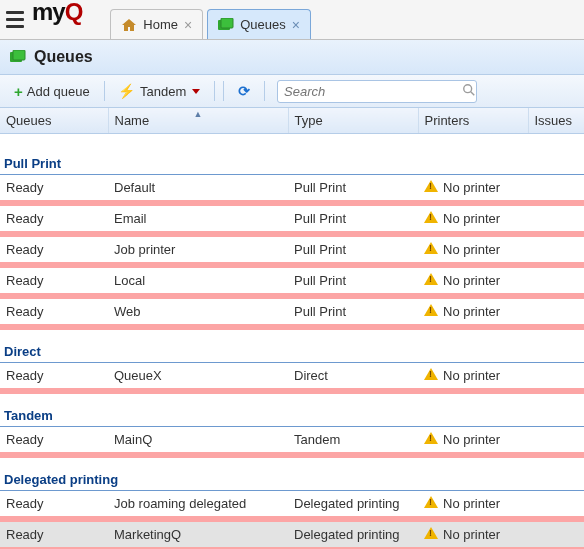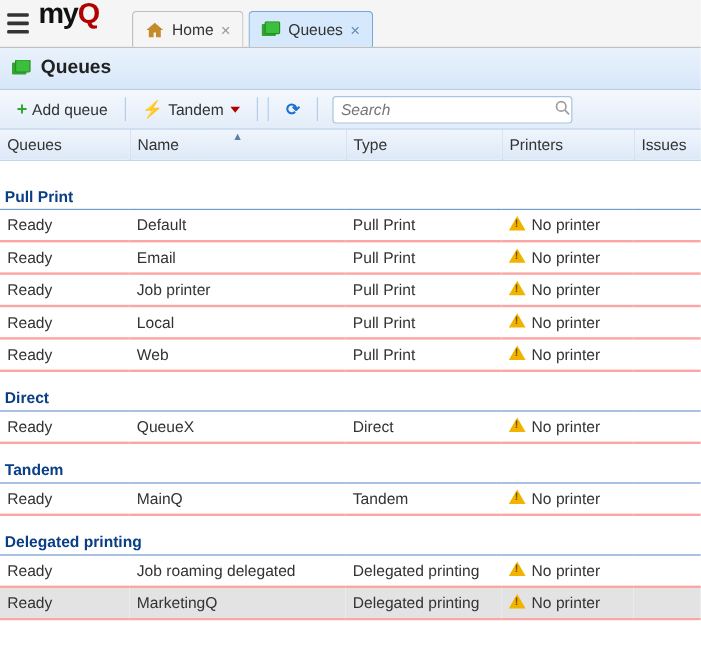--- a/index.html
+++ b/index.html
@@ -39,21 +39,21 @@
   thead th { text-align: left; font-weight: normal; font-size: 13px; background: linear-gradient(#f0f5fc,#dde9f8); border-bottom: 1px solid #b5cde8; border-right: 1px solid #cdddef; padding: 5px 6px; position: relative; }
   thead th .sort { position: absolute; top: 1px; left: 50%; transform: translateX(-50%); font-size: 9px; color: #5d7ea8; }
   col.c-status { width: 108px; }
   col.c-name { width: 180px; }
   col.c-type { width: 130px; }
   col.c-printers { width: 110px; }
   col.c-issues { width: 56px; }
   
   tbody tr.group td { padding: 14px 4px 3px 4px; font-weight: bold; color: #0a3e85; border-bottom: 1px solid #6d99cf; }
   tbody tr.group:first-child td { padding-top: 22px; }
-  tbody tr.row td { padding: 5px 6px; border-bottom: 2px solid #fca5a5; }
+  tbody tr.row td { padding: 5px 6px; border-bottom: 6px solid #fca5a5; }
   tbody tr.row.sel { background: #e3e3e3; }
   
   .warn-badge { display: inline-flex; align-items: flex-start; gap: 5px; }
   .warn-tri { width: 0; height: 0; border-left: 7px solid transparent; border-right: 7px solid transparent; border-bottom: 12px solid #f0b400; position: relative; }
   .warn-tri::after { content: "!"; position: absolute; left: -2px; top: 1px; font-size: 9px; font-weight: bold; color: #7a4b00; }
   
   
   .plus-ico { color: #2fa62f; font-weight: bold; font-size: 15px; line-height: 1; }
   .bolt-ico { color: #e6b800; font-size: 14px; }
   .tool-ico svg { width: 16px; height: 14px; display: block; }

